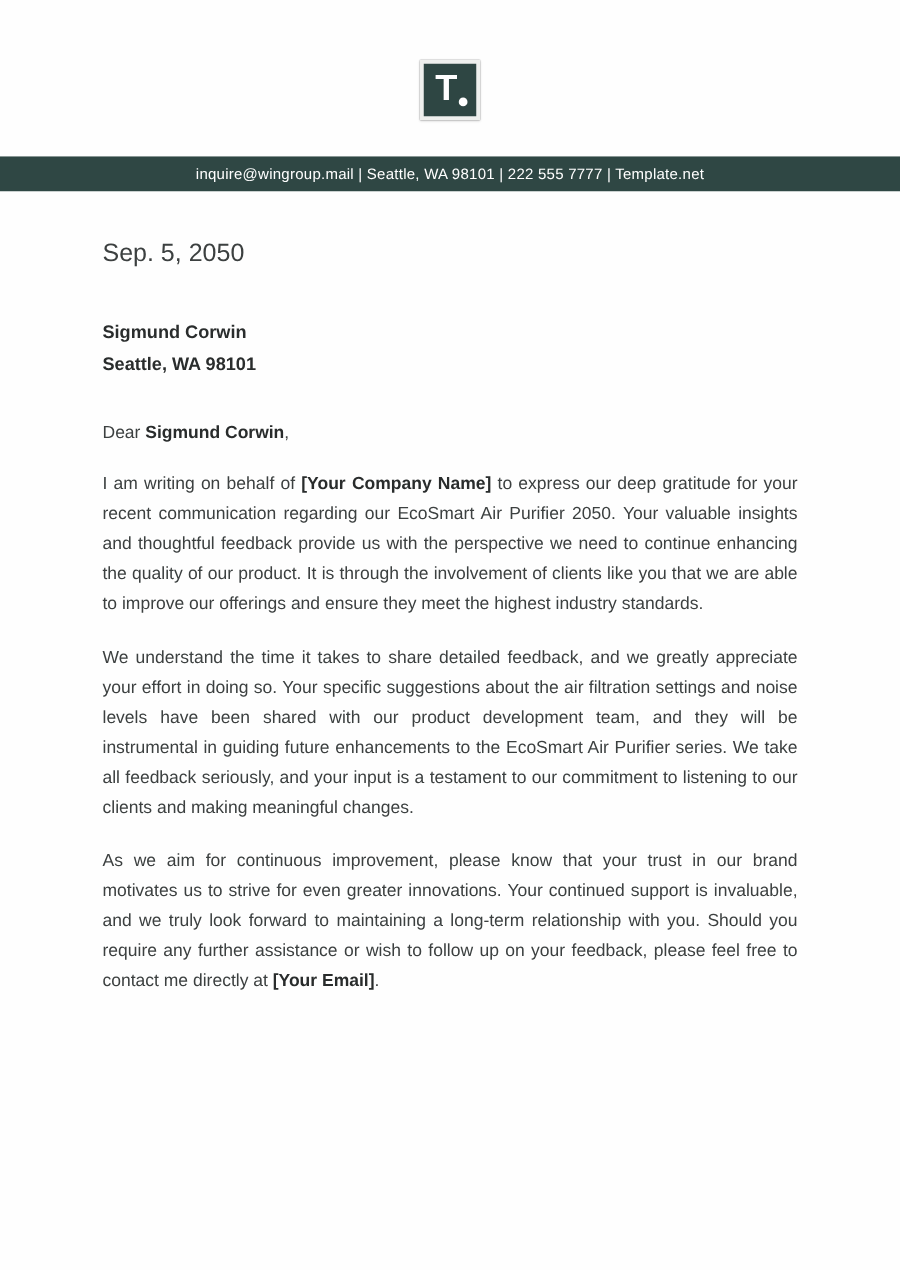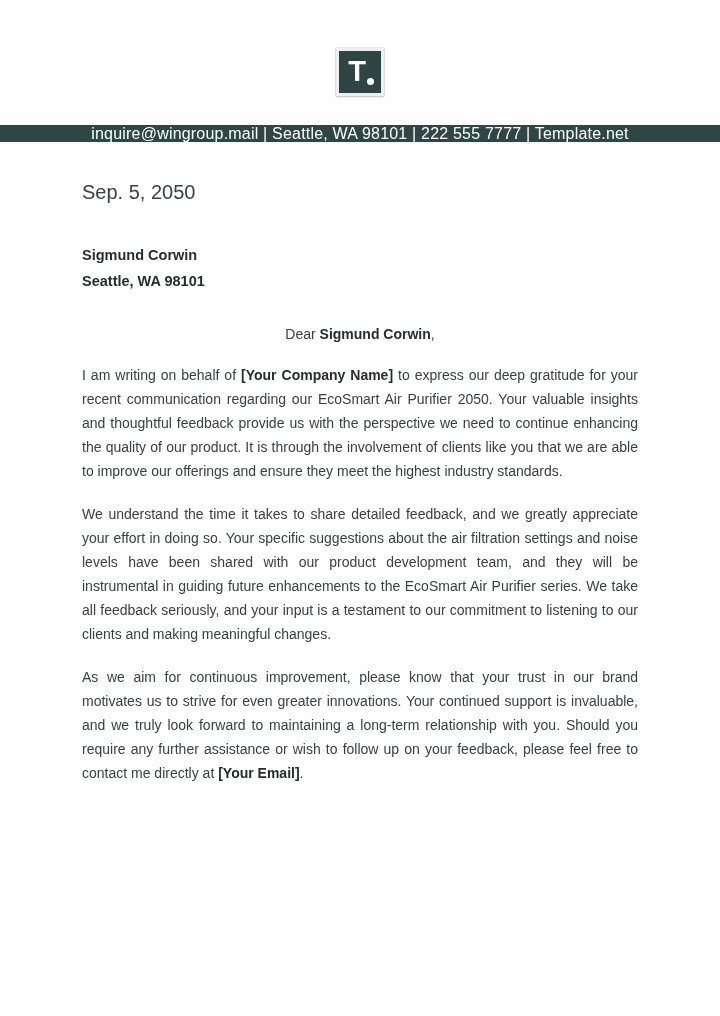--- a/index.html
+++ b/index.html
@@ -27,35 +27,35 @@
     color: #ffffff; font-weight: 700; font-size: 29px; line-height: 1;
     margin-left: -6px; margin-top: -2px;
   }
   .logo-dot {
     position: absolute; right: 7px; bottom: 8px;
     width: 7px; height: 7px; border-radius: 50%; background: #ffffff;
   }
 
   
   .contact-bar {
-    height: 17px; background: #2f4744; color: #ffffff;
+    height: 28px; background: #2f4744; color: #ffffff;
     display: flex; align-items: center; justify-content: center;
-    font-size: 16px; letter-spacing: 0.2px;
+    font-size: 12px; letter-spacing: 0.2px;
   }
 
   
   .letter-body { padding: 0 82px 60px 82px; }
   .title {
     margin: 96px 0 0 0;
     font-size: 25.5px; font-weight: 700; color: #1f2324;
     letter-spacing: -0.2px; line-height: 1.15;
   }
   .date { margin-top: 39px; font-size: 20px; color: #3c4040; }
   .recipient { margin-top: 38px; font-size: 14.5px; font-weight: 700; color: #2a2d2d; line-height: 26px; }
-  .salutation { margin: 30px 0 0 0; font-size: 14px; color: #3c4040; line-height: 20px; text-align: center; }
+  .salutation { margin: 30px 0 0 0; font-size: 14px; color: #3c4040; line-height: 20px; }
   .paragraph {
     margin: 19px 0 0 0;
     font-size: 14px; line-height: 24px; color: #3c4040;
     text-align: justify;
   }
   .salutation b, .paragraph b { color: #292c2c; }
 </style>
 </head>
 <body>
 

